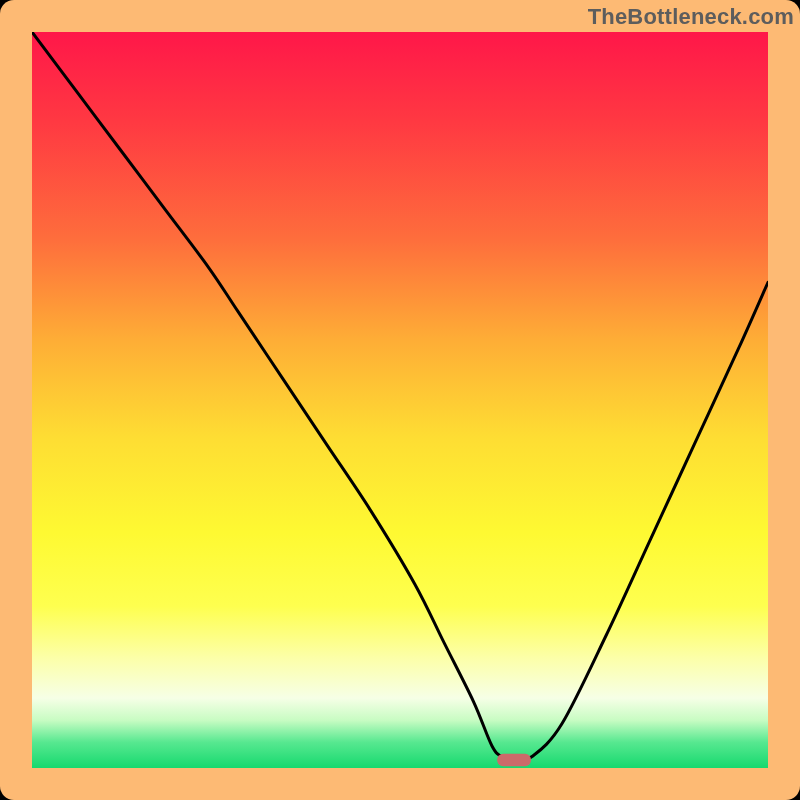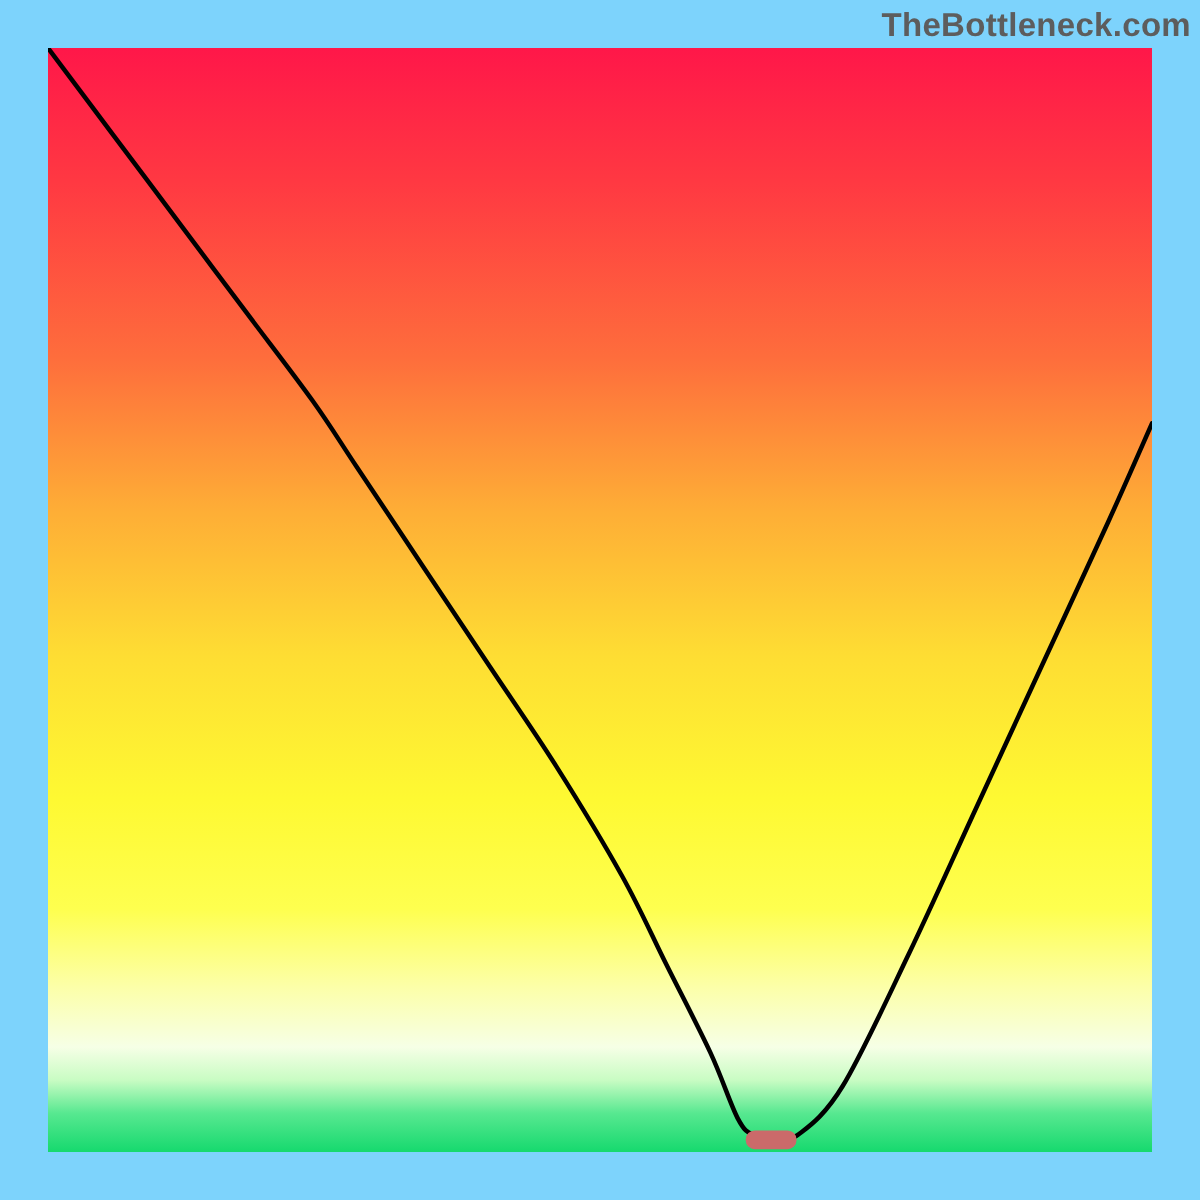--- a/index.html
+++ b/index.html
@@ -8,21 +8,22 @@
     width: 800px;
     height: 800px;
     overflow: hidden;
     background: #000;
     font-family: Arial, Helvetica, sans-serif;
   }
   .frame {
     position: relative;
     width: 800px;
     height: 800px;
-    background: #7dd3fc;
+    background: #fdba74;
+    border-radius: 14px;
   }
   .plot {
     position: absolute;
     left: 32px;
     top: 32px;
     width: 736px;
     height: 736px;
     overflow: hidden;
   }
   .watermark {

